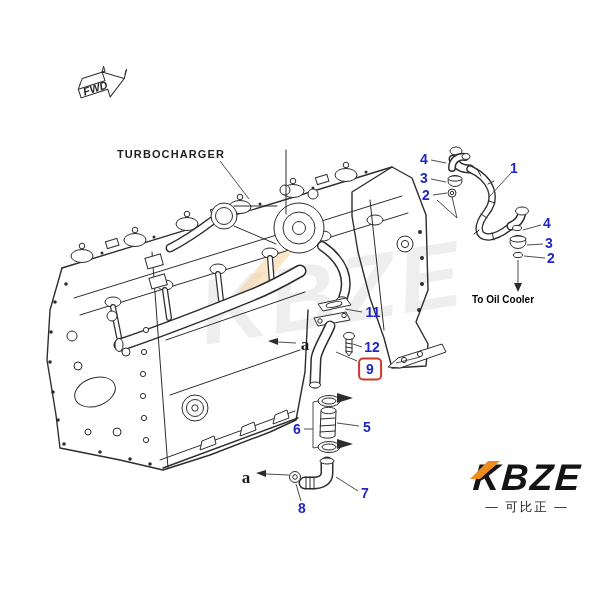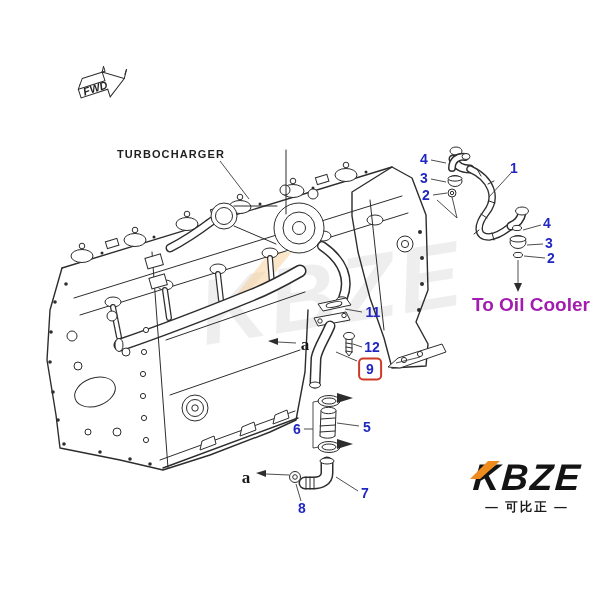--- a/index.html
+++ b/index.html
@@ -15,22 +15,22 @@
   .tube-o{fill:none;stroke:#2d2d2d;stroke-linecap:round;stroke-linejoin:round;}
   .tube-i{fill:none;stroke:#ffffff;stroke-linecap:round;stroke-linejoin:round;}
   .leader{fill:none;stroke:#3a3a3a;stroke-width:0.9;}
   .arrowhead{fill:#2d2d2d;stroke:none;}
 
   .label-turbo{
     position:absolute;left:117px;top:148px;font-size:11px;font-weight:600;
     letter-spacing:1.1px;color:#1f1f1f;white-space:nowrap;
   }
   .label-oilcooler{
-    position:absolute;left:472px;top:294px;font-size:19px;font-weight:bold;
-    color:#a21caf;white-space:nowrap;
+    position:absolute;left:472px;top:294px;font-size:10px;font-weight:bold;
+    color:#000000;white-space:nowrap;
   }
   .callout{
     position:absolute;transform:translate(-50%,-50%);
     color:var(--callout-color,#2127c0);font-size:14px;font-weight:bold;
     line-height:1;white-space:nowrap;
   }
   .callout.boxed{
     border:2.5px solid var(--box-color,#cf3a27);border-radius:5px;padding:2px 6px 3px 6px;
   }
   .detail-marker{
@@ -41,21 +41,21 @@
   .logo{
     position:absolute;left:452px;top:459px;width:150px;display:flex;
     flex-direction:column;align-items:center;
   }
   .logo-word{
     position:relative;font-size:37px;font-weight:900;font-style:italic;
     letter-spacing:2px;color:#141414;line-height:1;transform:skewX(-4deg);
   }
   .logo-accent{position:absolute;left:6px;top:2px;pointer-events:none;}
   .logo-sub{
-    margin-top:3px;font-size:12.5px;font-weight:bold;color:#1b1b1b;
+    margin-top:3px;font-size:12.5px;font-weight:normal;color:#1b1b1b;
     letter-spacing:2px;white-space:nowrap;
   }
 </style>
 </head>
 <body>
 
 <div class="stage">
 
   <svg width="600" height="600" viewBox="0 0 600 600">
 

